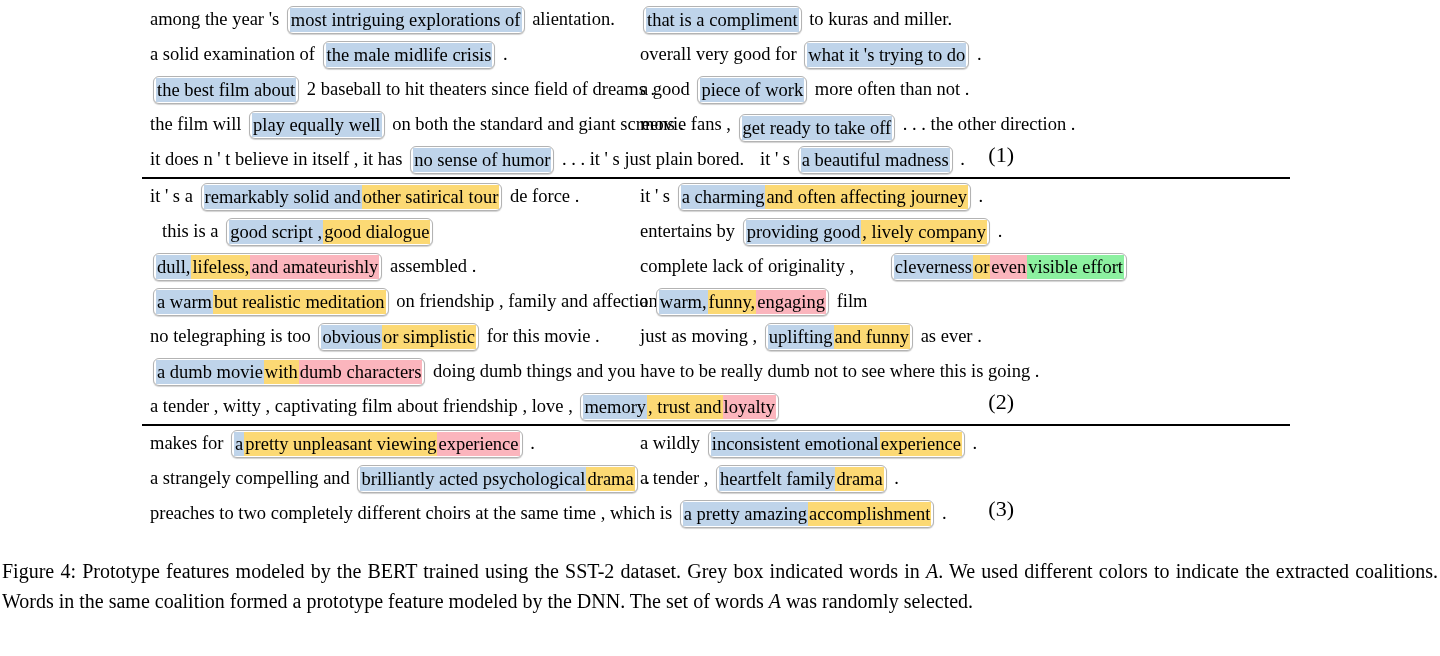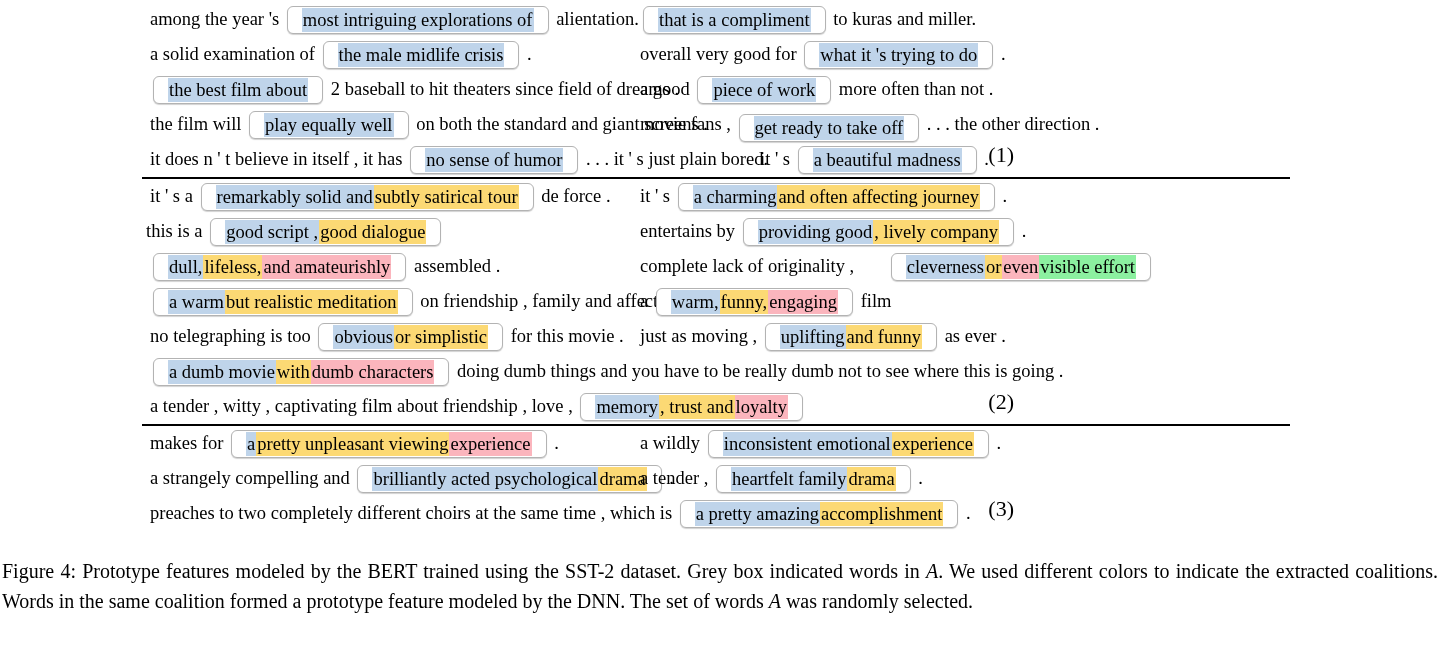--- a/index.html
+++ b/index.html
@@ -63,21 +63,21 @@
   }
 
   
   .abox {
     display: inline-flex;
     align-items: stretch;
     border: 1.6px solid #b3b3b3;
     border-radius: 6px;
     background: #ffffff;
     box-shadow: 0 1px 1px rgba(0,0,0,0.18);
-    padding: 1px 14px;
+    padding: 1px 2px;
     margin: 0 3px;
     height: 24px;
     overflow: hidden;
   }
   .abox .seg {
     display: inline-flex;
     align-items: center;
     font-size: 18.5px;
     line-height: 22px;
     padding: 0 1px;
@@ -193,35 +193,35 @@
         </div>
         <div class="eqnum" style="top: 140px;">(1)</div>
       </div>
       <hr class="rule">
       <div class="block" style="position: relative;">
         <div class="line">
           <span class="col-l" style="left: 150px;">
             <span class="txt">it ' s a </span>
             <span class="abox">
               <span class="seg c-blue">remarkably solid and</span>
-              <span class="seg c-yellow">subtly satirical tour</span>
+              <span class="seg c-yellow">other satirical tour</span>
             </span>
             <span class="txt"> de force .</span>
           </span>
           <span class="col-r" style="left: 640px;">
             <span class="txt">it ' s </span>
             <span class="abox">
               <span class="seg c-blue">a charming</span>
               <span class="seg c-yellow">and often affecting journey</span>
             </span>
             <span class="txt"> .</span>
           </span>
         </div>
         <div class="line">
-          <span class="col-l" style="left: 146px; text-align: right;">
+          <span class="col-l" style="left: 162px; text-align: right;">
             <span class="txt">this is a </span>
             <span class="abox">
               <span class="seg c-blue">good script ,</span>
               <span class="seg c-yellow">good dialogue</span>
             </span>
           </span>
           <span class="col-r" style="left: 640px;">
             <span class="txt">entertains by </span>
             <span class="abox">
               <span class="seg c-blue">providing good</span>

